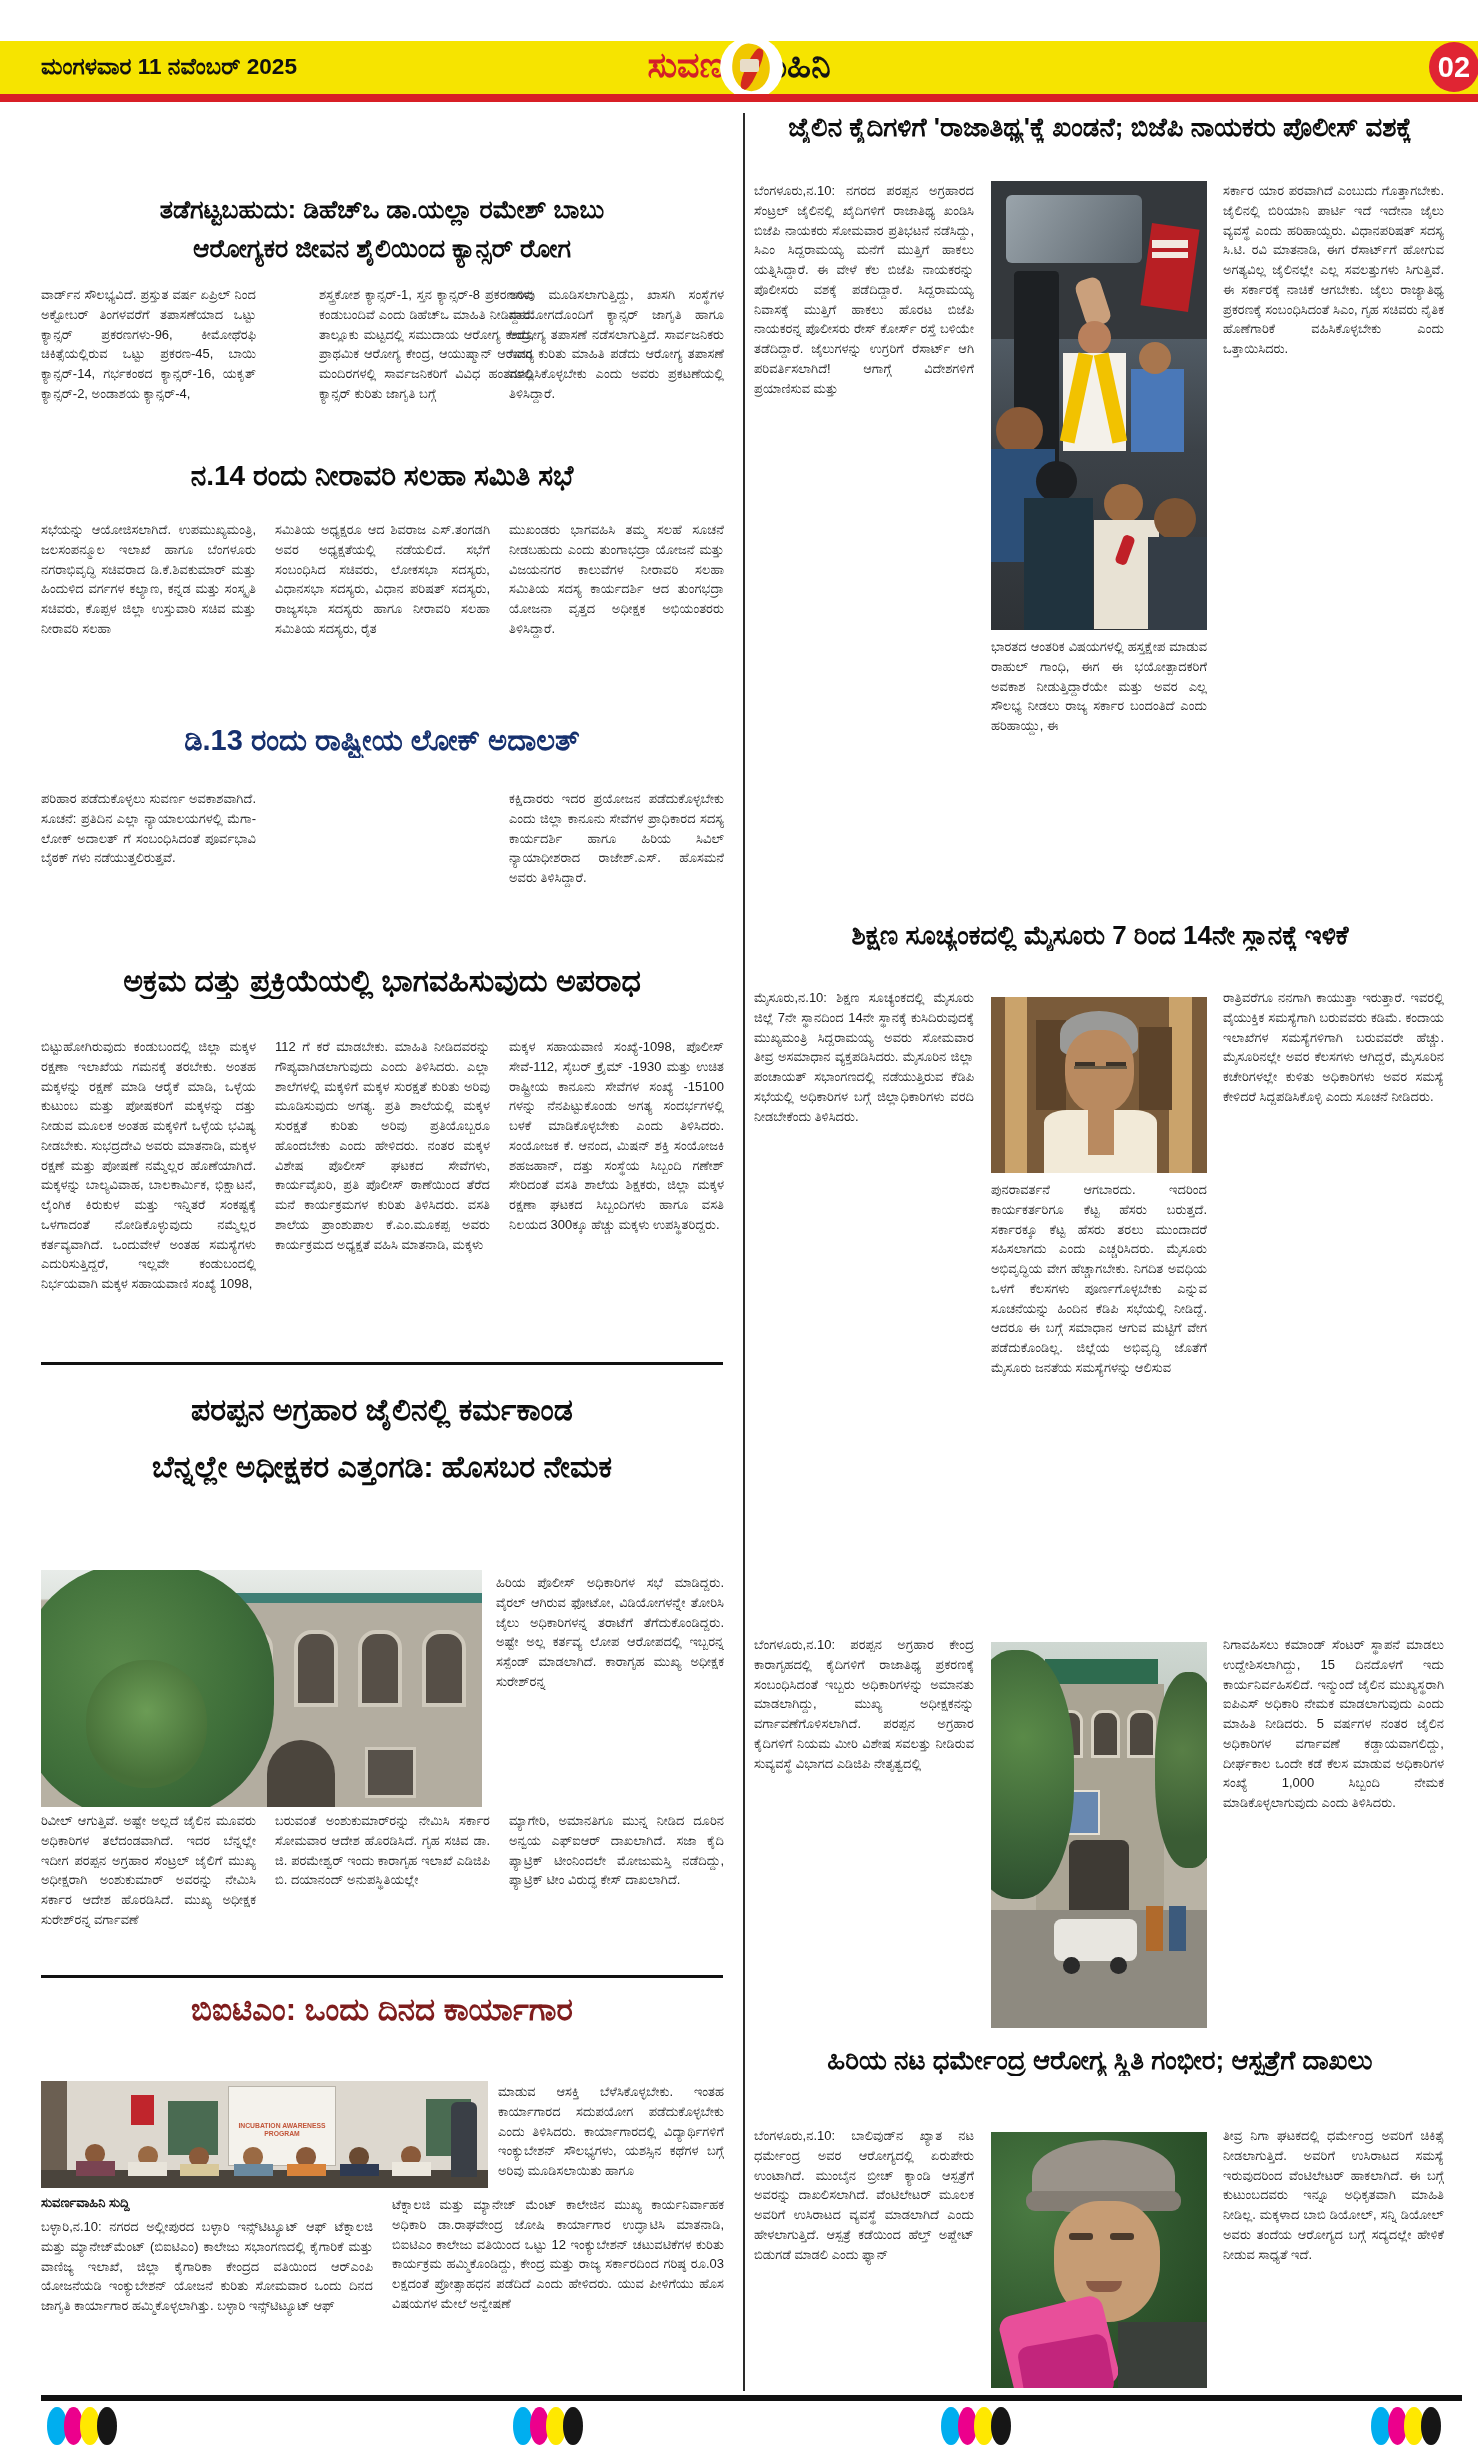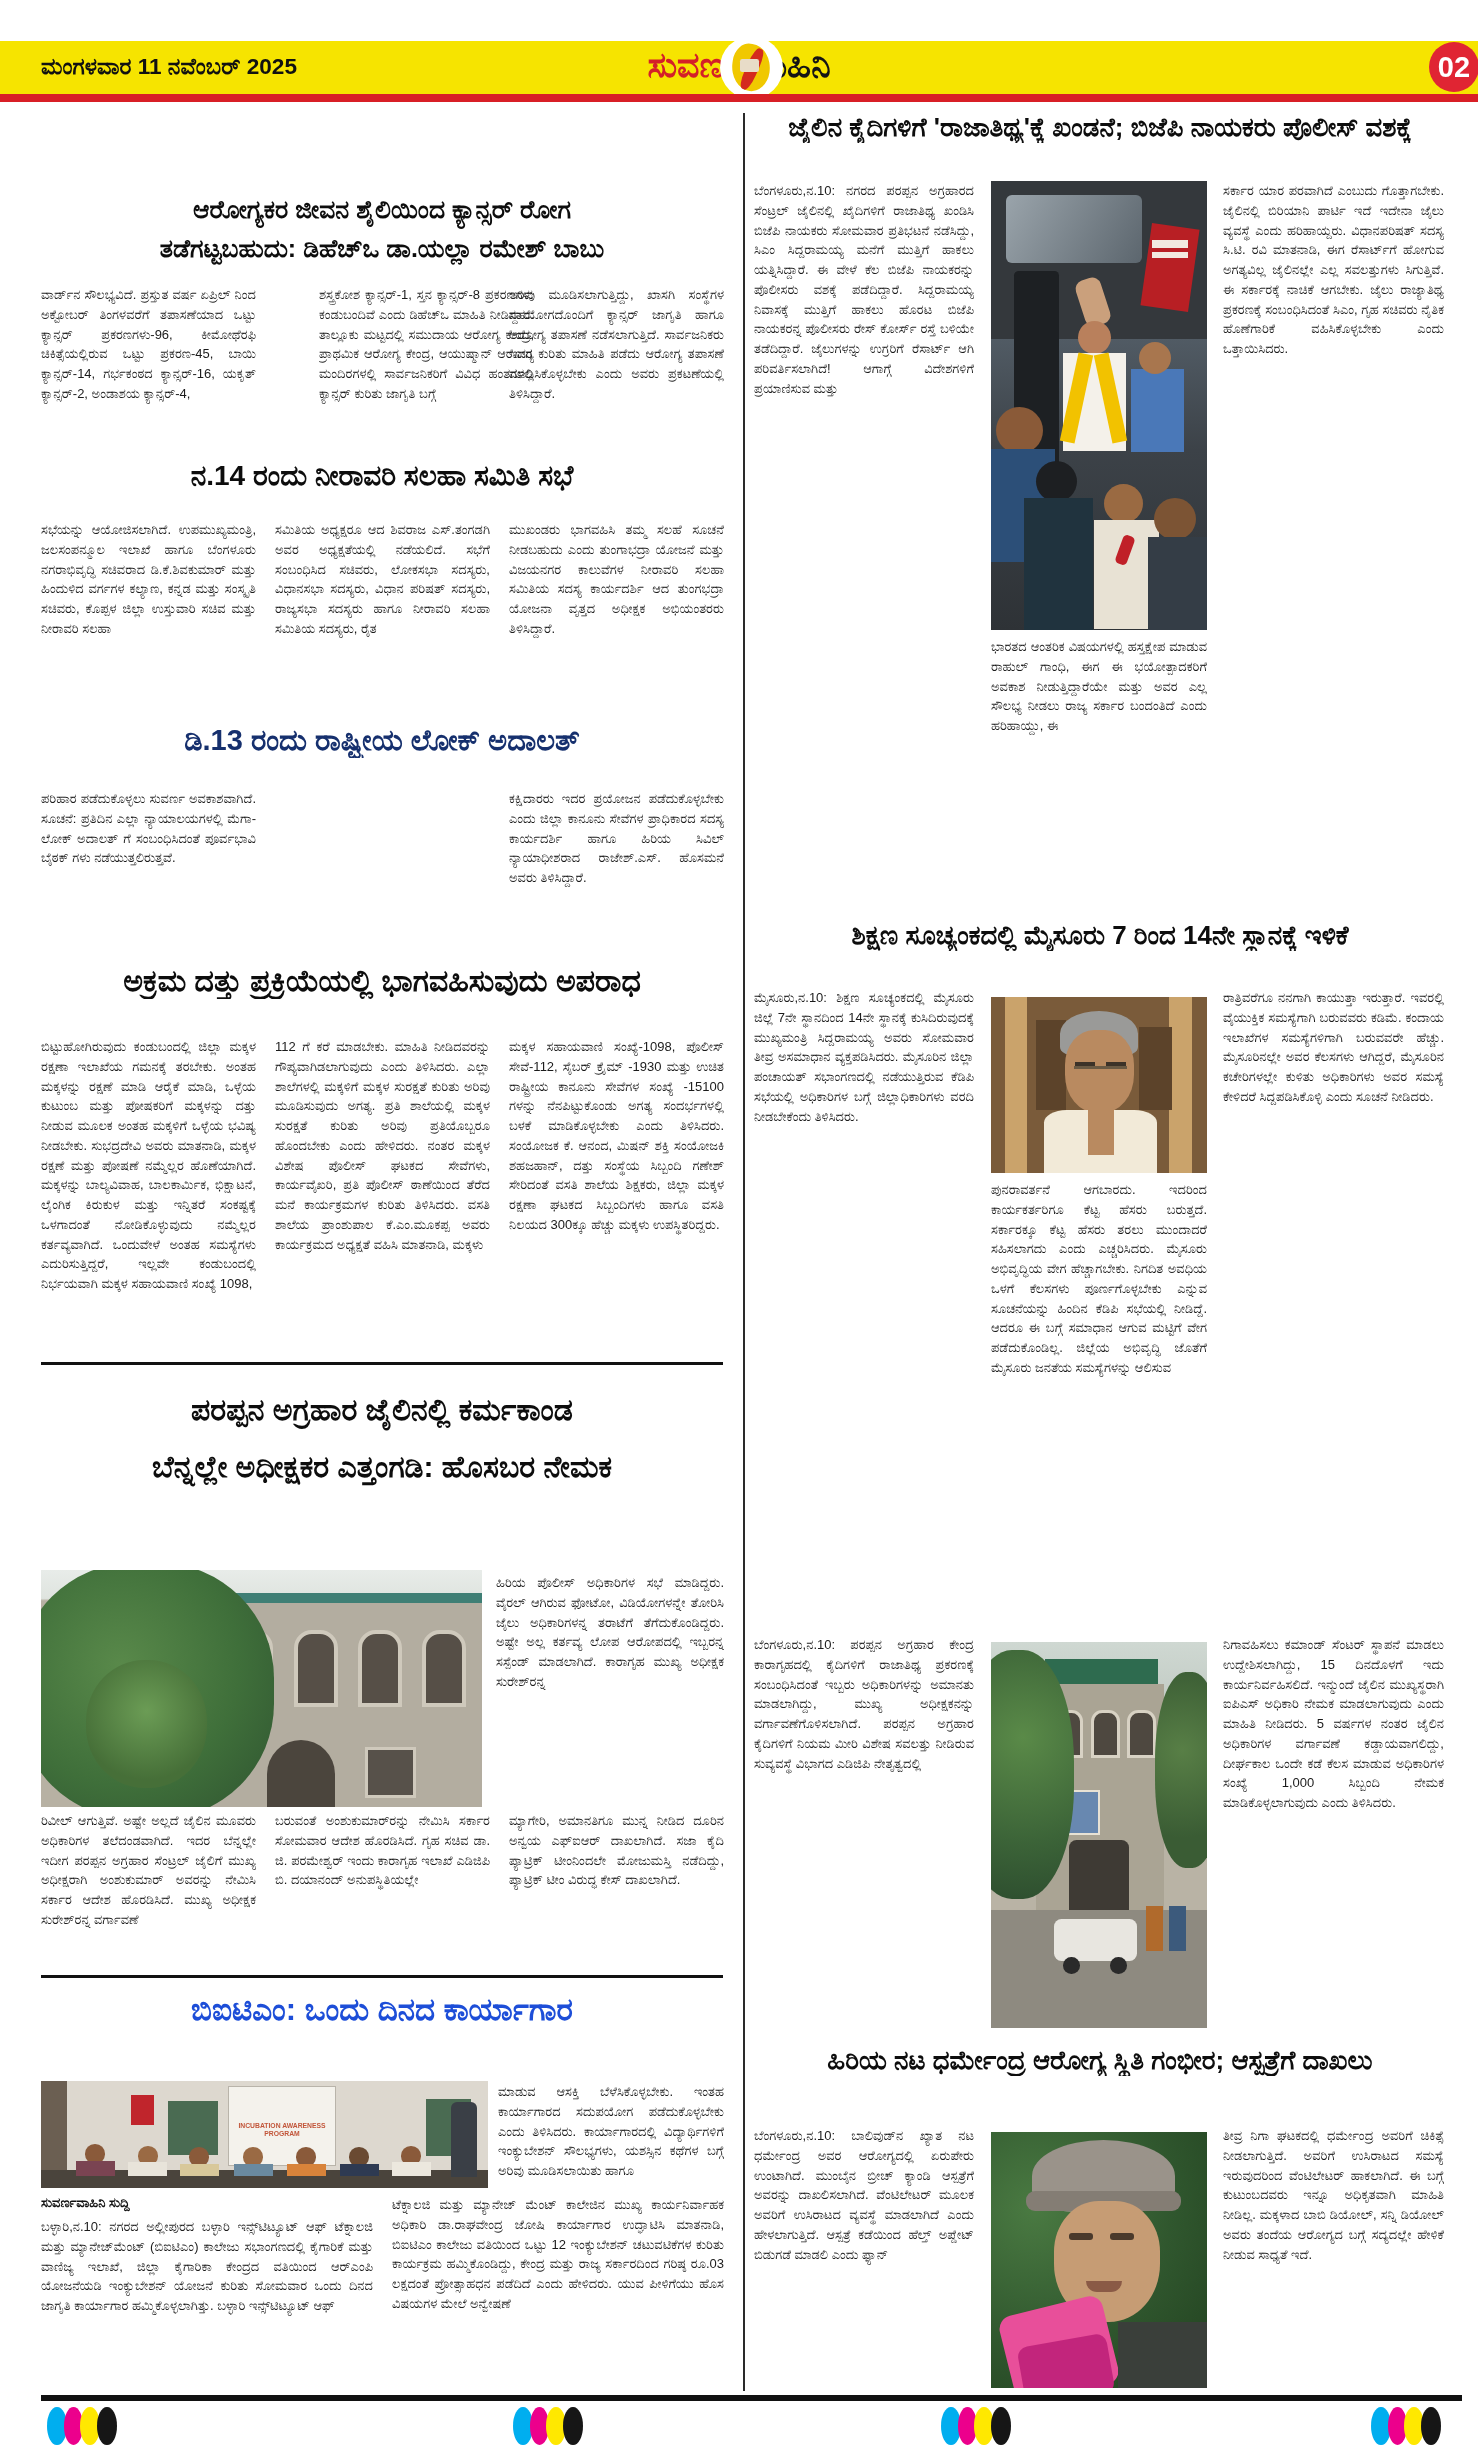--- a/index.html
+++ b/index.html
@@ -51,22 +51,22 @@
     <div class="ph" style="left:26px;top:10.6px;width:12px;height:44px;background:#d42a1e;transform:rotate(24deg);border-radius:40%;"></div>
     <div class="ph" style="left:19.6px;top:22.6px;width:19.6px;height:13.6px;background:#e8dcc8;border-radius:2.3px;"></div>
   </div>
   <div class="abs pagenum">02</div>
   <div class="abs redstripe"></div>
 
   <div class="abs vdivider"></div>
 
 
   <div class="hl" style="left:41px;top:190px;width:682px;font-size:25px;line-height:39px;">
+    <div>ತಡೆಗಟ್ಟಬಹುದು: ಡಿಹೆಚ್ಒ ಡಾ.ಯಲ್ಲಾ ರಮೇಶ್ ಬಾಬು</div>
     <div>ಆರೋಗ್ಯಕರ ಜೀವನ ಶೈಲಿಯಿಂದ ಕ್ಯಾನ್ಸರ್ ರೋಗ</div>
-    <div>ತಡೆಗಟ್ಟಬಹುದು: ಡಿಹೆಚ್ಒ ಡಾ.ಯಲ್ಲಾ ರಮೇಶ್ ಬಾಬು</div>
   </div>
   <div class="col" style="left:41px;top:285px;width:215px;height:143px;">ವಾರ್ಡ್‌ನ ಸೌಲಭ್ಯವಿದೆ. ಪ್ರಸ್ತುತ ವರ್ಷ ಏಪ್ರಿಲ್ ನಿಂದ ಅಕ್ಟೋಬರ್ ತಿಂಗಳವರೆಗೆ ತಪಾಸಣೆಯಾದ ಒಟ್ಟು ಕ್ಯಾನ್ಸರ್ ಪ್ರಕರಣಗಳು-96, ಕೀಮೋಥೆರಫಿ ಚಿಕಿತ್ಸೆಯಲ್ಲಿರುವ ಒಟ್ಟು ಪ್ರಕರಣ-45, ಬಾಯಿ ಕ್ಯಾನ್ಸರ್-14, ಗರ್ಭಕಂಠದ ಕ್ಯಾನ್ಸರ್-16, ಯಕೃತ್ ಕ್ಯಾನ್ಸರ್-2, ಅಂಡಾಶಯ ಕ್ಯಾನ್ಸರ್-4,</div>
   <div class="col" style="left:275px;top:285px;width:215px;height:143px;margin-left:44px;">ಶಸ್ತ್ರಕೋಶ ಕ್ಯಾನ್ಸರ್-1, ಸ್ತನ ಕ್ಯಾನ್ಸರ್-8 ಪ್ರಕರಣಗಳು ಕಂಡುಬಂದಿವೆ ಎಂದು ಡಿಹೆಚ್ಒ ಮಾಹಿತಿ ನೀಡಿದ್ದಾರೆ. ತಾಲ್ಲೂಕು ಮಟ್ಟದಲ್ಲಿ ಸಮುದಾಯ ಆರೋಗ್ಯ ಕೇಂದ್ರ, ಪ್ರಾಥಮಿಕ ಆರೋಗ್ಯ ಕೇಂದ್ರ, ಆಯುಷ್ಮಾನ್ ಆರೋಗ್ಯ ಮಂದಿರಗಳಲ್ಲಿ ಸಾರ್ವಜನಿಕರಿಗೆ ವಿವಿಧ ಹಂತಗಳಲ್ಲಿ ಕ್ಯಾನ್ಸರ್ ಕುರಿತು ಜಾಗೃತಿ ಬಗ್ಗೆ</div>
   <div class="col" style="left:509px;top:285px;width:215px;height:143px;">ಅರಿವು ಮೂಡಿಸಲಾಗುತ್ತಿದ್ದು, ಖಾಸಗಿ ಸಂಸ್ಥೆಗಳ ಸಹಯೋಗದೊಂದಿಗೆ ಕ್ಯಾನ್ಸರ್ ಜಾಗೃತಿ ಹಾಗೂ ಆರೋಗ್ಯ ತಪಾಸಣೆ ನಡೆಸಲಾಗುತ್ತಿದೆ. ಸಾರ್ವಜನಿಕರು ಇದರ ಕುರಿತು ಮಾಹಿತಿ ಪಡೆದು ಆರೋಗ್ಯ ತಪಾಸಣೆ ಮಾಡಿಸಿಕೊಳ್ಳಬೇಕು ಎಂದು ಅವರು ಪ್ರಕಟಣೆಯಲ್ಲಿ ತಿಳಿಸಿದ್ದಾರೆ.</div>
 
   <div class="hl" style="left:41px;top:460px;width:682px;font-size:28px;">ನ.14 ರಂದು ನೀರಾವರಿ ಸಲಹಾ ಸಮಿತಿ ಸಭೆ</div>
   <div class="col" style="left:41px;top:520px;width:215px;height:143px;">ಸಭೆಯನ್ನು ಆಯೋಜಿಸಲಾಗಿದೆ. ಉಪಮುಖ್ಯಮಂತ್ರಿ, ಜಲಸಂಪನ್ಮೂಲ ಇಲಾಖೆ ಹಾಗೂ ಬೆಂಗಳೂರು ನಗರಾಭಿವೃದ್ಧಿ ಸಚಿವರಾದ ಡಿ.ಕೆ.ಶಿವಕುಮಾರ್ ಮತ್ತು ಹಿಂದುಳಿದ ವರ್ಗಗಳ ಕಲ್ಯಾಣ, ಕನ್ನಡ ಮತ್ತು ಸಂಸ್ಕೃತಿ ಸಚಿವರು, ಕೊಪ್ಪಳ ಜಿಲ್ಲಾ ಉಸ್ತುವಾರಿ ಸಚಿವ ಮತ್ತು ನೀರಾವರಿ ಸಲಹಾ</div>
   <div class="col" style="left:275px;top:520px;width:215px;height:143px;">ಸಮಿತಿಯ ಅಧ್ಯಕ್ಷರೂ ಆದ ಶಿವರಾಜ ಎಸ್.ತಂಗಡಗಿ ಅವರ ಅಧ್ಯಕ್ಷತೆಯಲ್ಲಿ ನಡೆಯಲಿದೆ. ಸಭೆಗೆ ಸಂಬಂಧಿಸಿದ ಸಚಿವರು, ಲೋಕಸಭಾ ಸದಸ್ಯರು, ವಿಧಾನಸಭಾ ಸದಸ್ಯರು, ವಿಧಾನ ಪರಿಷತ್ ಸದಸ್ಯರು, ರಾಜ್ಯಸಭಾ ಸದಸ್ಯರು ಹಾಗೂ ನೀರಾವರಿ ಸಲಹಾ ಸಮಿತಿಯ ಸದಸ್ಯರು, ರೈತ</div>
   <div class="col" style="left:509px;top:520px;width:215px;height:143px;">ಮುಖಂಡರು ಭಾಗವಹಿಸಿ ತಮ್ಮ ಸಲಹೆ ಸೂಚನೆ ನೀಡಬಹುದು ಎಂದು ತುಂಗಾಭದ್ರಾ ಯೋಜನೆ ಮತ್ತು ವಿಜಯನಗರ ಕಾಲುವೆಗಳ ನೀರಾವರಿ ಸಲಹಾ ಸಮಿತಿಯ ಸದಸ್ಯ ಕಾರ್ಯದರ್ಶಿ ಆದ ತುಂಗಭದ್ರಾ ಯೋಜನಾ ವೃತ್ತದ ಅಧೀಕ್ಷಕ ಅಭಿಯಂತರರು ತಿಳಿಸಿದ್ದಾರೆ.</div>
 
@@ -99,21 +99,21 @@
     <div class="ph" style="left:-22.6px;top:-7.5px;width:256px;height:256px;background:radial-gradient(circle at 40% 40%,#59894a 0%,#3f6f3a 55%,#2e5230 100%);border-radius:45%;"></div>
     <div class="ph" style="left:45px;top:90px;width:121px;height:128px;background:radial-gradient(circle at 50% 40%,#6b9c55 0%,#466f38 70%);border-radius:48%;"></div>
   </div>
   <div class="col" style="left:496px;top:1573px;width:228px;height:235px;">ಹಿರಿಯ ಪೊಲೀಸ್ ಅಧಿಕಾರಿಗಳ ಸಭೆ ಮಾಡಿದ್ದರು. ವೈರಲ್ ಆಗಿರುವ ಫೋಟೋ, ವಿಡಿಯೋಗಳನ್ನೇ ತೋರಿಸಿ ಜೈಲು ಅಧಿಕಾರಿಗಳನ್ನ ತರಾಟೆಗೆ ತೆಗೆದುಕೊಂಡಿದ್ದರು. ಅಷ್ಟೇ ಅಲ್ಲ ಕರ್ತವ್ಯ ಲೋಪ ಆರೋಪದಲ್ಲಿ ಇಬ್ಬರನ್ನ ಸಸ್ಪೆಂಡ್ ಮಾಡಲಾಗಿದೆ. ಕಾರಾಗೃಹ ಮುಖ್ಯ ಅಧೀಕ್ಷಕ ಸುರೇಶ್‌ರನ್ನ</div>
   <div class="col" style="left:41px;top:1811px;width:215px;height:155px;">ರಿವೀಲ್ ಆಗುತ್ತಿವೆ. ಅಷ್ಟೇ ಅಲ್ಲದೆ ಜೈಲಿನ ಮೂವರು ಅಧಿಕಾರಿಗಳ ತಲೆದಂಡವಾಗಿದೆ. ಇದರ ಬೆನ್ನಲ್ಲೇ ಇದೀಗ ಪರಪ್ಪನ ಅಗ್ರಹಾರ ಸೆಂಟ್ರಲ್ ಜೈಲಿಗೆ ಮುಖ್ಯ ಅಧೀಕ್ಷರಾಗಿ ಅಂಶುಕುಮಾರ್ ಅವರನ್ನು ನೇಮಿಸಿ ಸರ್ಕಾರ ಆದೇಶ ಹೊರಡಿಸಿದೆ. ಮುಖ್ಯ ಅಧೀಕ್ಷಕ ಸುರೇಶ್‌ರನ್ನ ವರ್ಗಾವಣೆ</div>
   <div class="col" style="left:275px;top:1811px;width:215px;height:155px;">ಬರುವಂತೆ ಅಂಶುಕುಮಾರ್‌ರನ್ನು ನೇಮಿಸಿ ಸರ್ಕಾರ ಸೋಮವಾರ ಆದೇಶ ಹೊರಡಿಸಿದೆ. ಗೃಹ ಸಚಿವ ಡಾ. ಜಿ. ಪರಮೇಶ್ವರ್ ಇಂದು ಕಾರಾಗೃಹ ಇಲಾಖೆ ಎಡಿಜಿಪಿ ಬಿ. ದಯಾನಂದ್ ಅನುಪಸ್ಥಿತಿಯಲ್ಲೇ</div>
   <div class="col" style="left:509px;top:1811px;width:215px;height:155px;">ಮ್ಯಾಗೇರಿ, ಅಮಾನತಿಗೂ ಮುನ್ನ ನೀಡಿದ ದೂರಿನ ಅನ್ವಯ ಎಫ್ಐಆರ್ ದಾಖಲಾಗಿದೆ. ಸಜಾ ಕೈದಿ ಪ್ಯಾಟ್ರಿಕ್ ಟೀಂನಿಂದಲೇ ಮೋಜುಮಸ್ತಿ ನಡೆದಿದ್ದು, ಪ್ಯಾಟ್ರಿಕ್ ಟೀಂ ವಿರುದ್ಧ ಕೇಸ್ ದಾಖಲಾಗಿದೆ.</div>
 
   <div class="abs hrule" style="left:41px;top:1975px;width:682px;"></div>
 
-  <div class="hl" style="left:41px;top:1992px;width:682px;font-size:31px;color:#1d4ed8;">ಬಿಐಟಿಎಂ: ಒಂದು ದಿನದ ಕಾರ್ಯಾಗಾರ</div>
+  <div class="hl" style="left:41px;top:1992px;width:682px;font-size:31px;color:#7f1d1d;">ಬಿಐಟಿಎಂ: ಒಂದು ದಿನದ ಕಾರ್ಯಾಗಾರ</div>
 
   <div class="photo" style="left:41px;top:2081px;width:447px;height:107px;background:#ddd8cf;">
     <div class="ph" style="left:0;top:0;width:26px;height:107px;background:#6b5f52;"></div>
     <div class="ph" style="left:90px;top:13.6px;width:22.6px;height:30px;background:#c0252c;"></div>
     <div class="ph" style="left:127px;top:19.6px;width:50px;height:54px;background:#4a6b52;"></div>
     <div class="ph" style="left:385px;top:18px;width:45px;height:57px;background:#4a6b52;"></div>
     <div class="ph" style="left:187px;top:4.5px;width:106px;height:78px;background:#f4f2ec;border:1.5px solid #b9b4aa;text-align:center;">
       <div style="margin-top:35px;font-size:6.8px;font-weight:bold;color:#c2563a;line-height:8.3px;">INCUBATION AWARENESS PROGRAM</div>
     </div>
     <div class="ph" style="left:0;top:89px;width:447px;height:18px;background:#4a443c;"></div>

